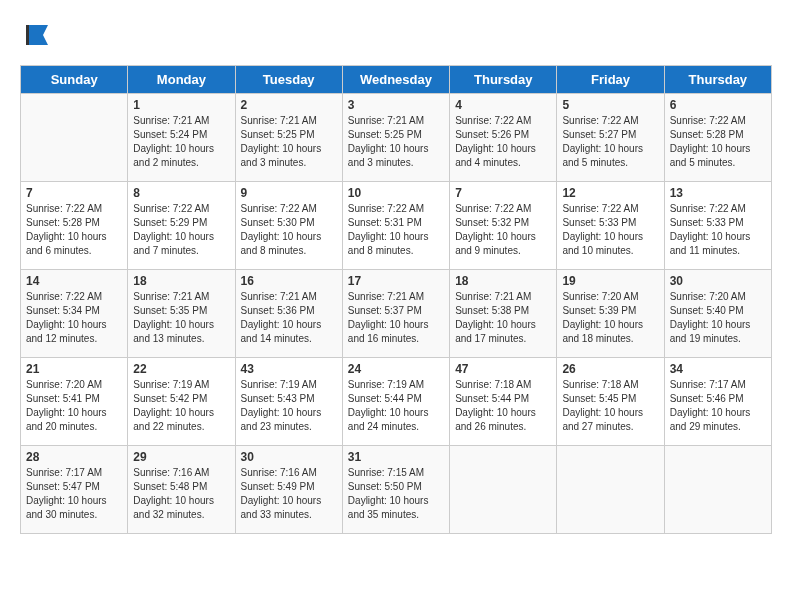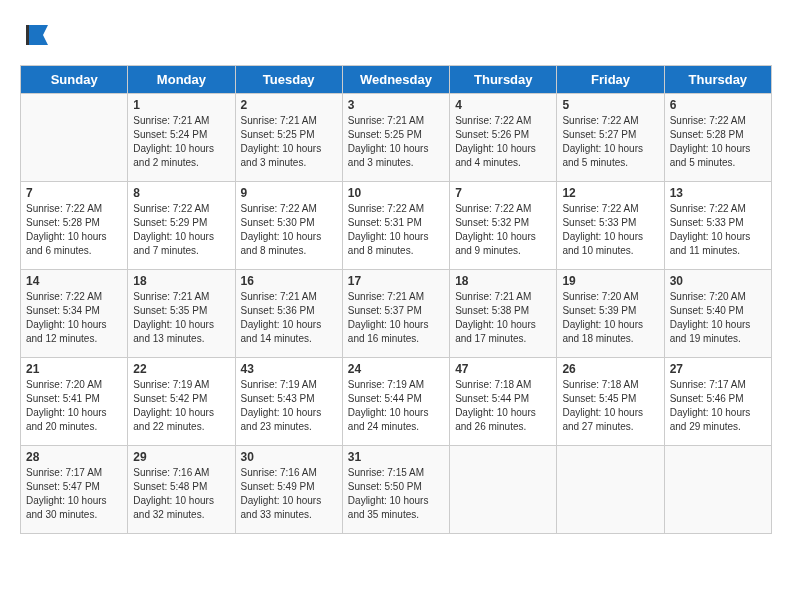--- a/index.html
+++ b/index.html
@@ -303,21 +303,21 @@
 and 26 minutes.</div>
         </td>
         <td>
           <span class="day-number">26</span>
           <div class="day-info" style="white-space: pre-line;">Sunrise: 7:18 AM
 Sunset: 5:45 PM
 Daylight: 10 hours
 and 27 minutes.</div>
         </td>
         <td>
-          <span class="day-number">27</span>
+          <span class="day-number">34</span>
           <div class="day-info" style="white-space: pre-line;">Sunrise: 7:17 AM
 Sunset: 5:46 PM
 Daylight: 10 hours
 and 29 minutes.</div>
         </td>
       </tr>
       <tr>
         <td>
           <span class="day-number">28</span>
           <div class="day-info" style="white-space: pre-line;">Sunrise: 7:17 AM

